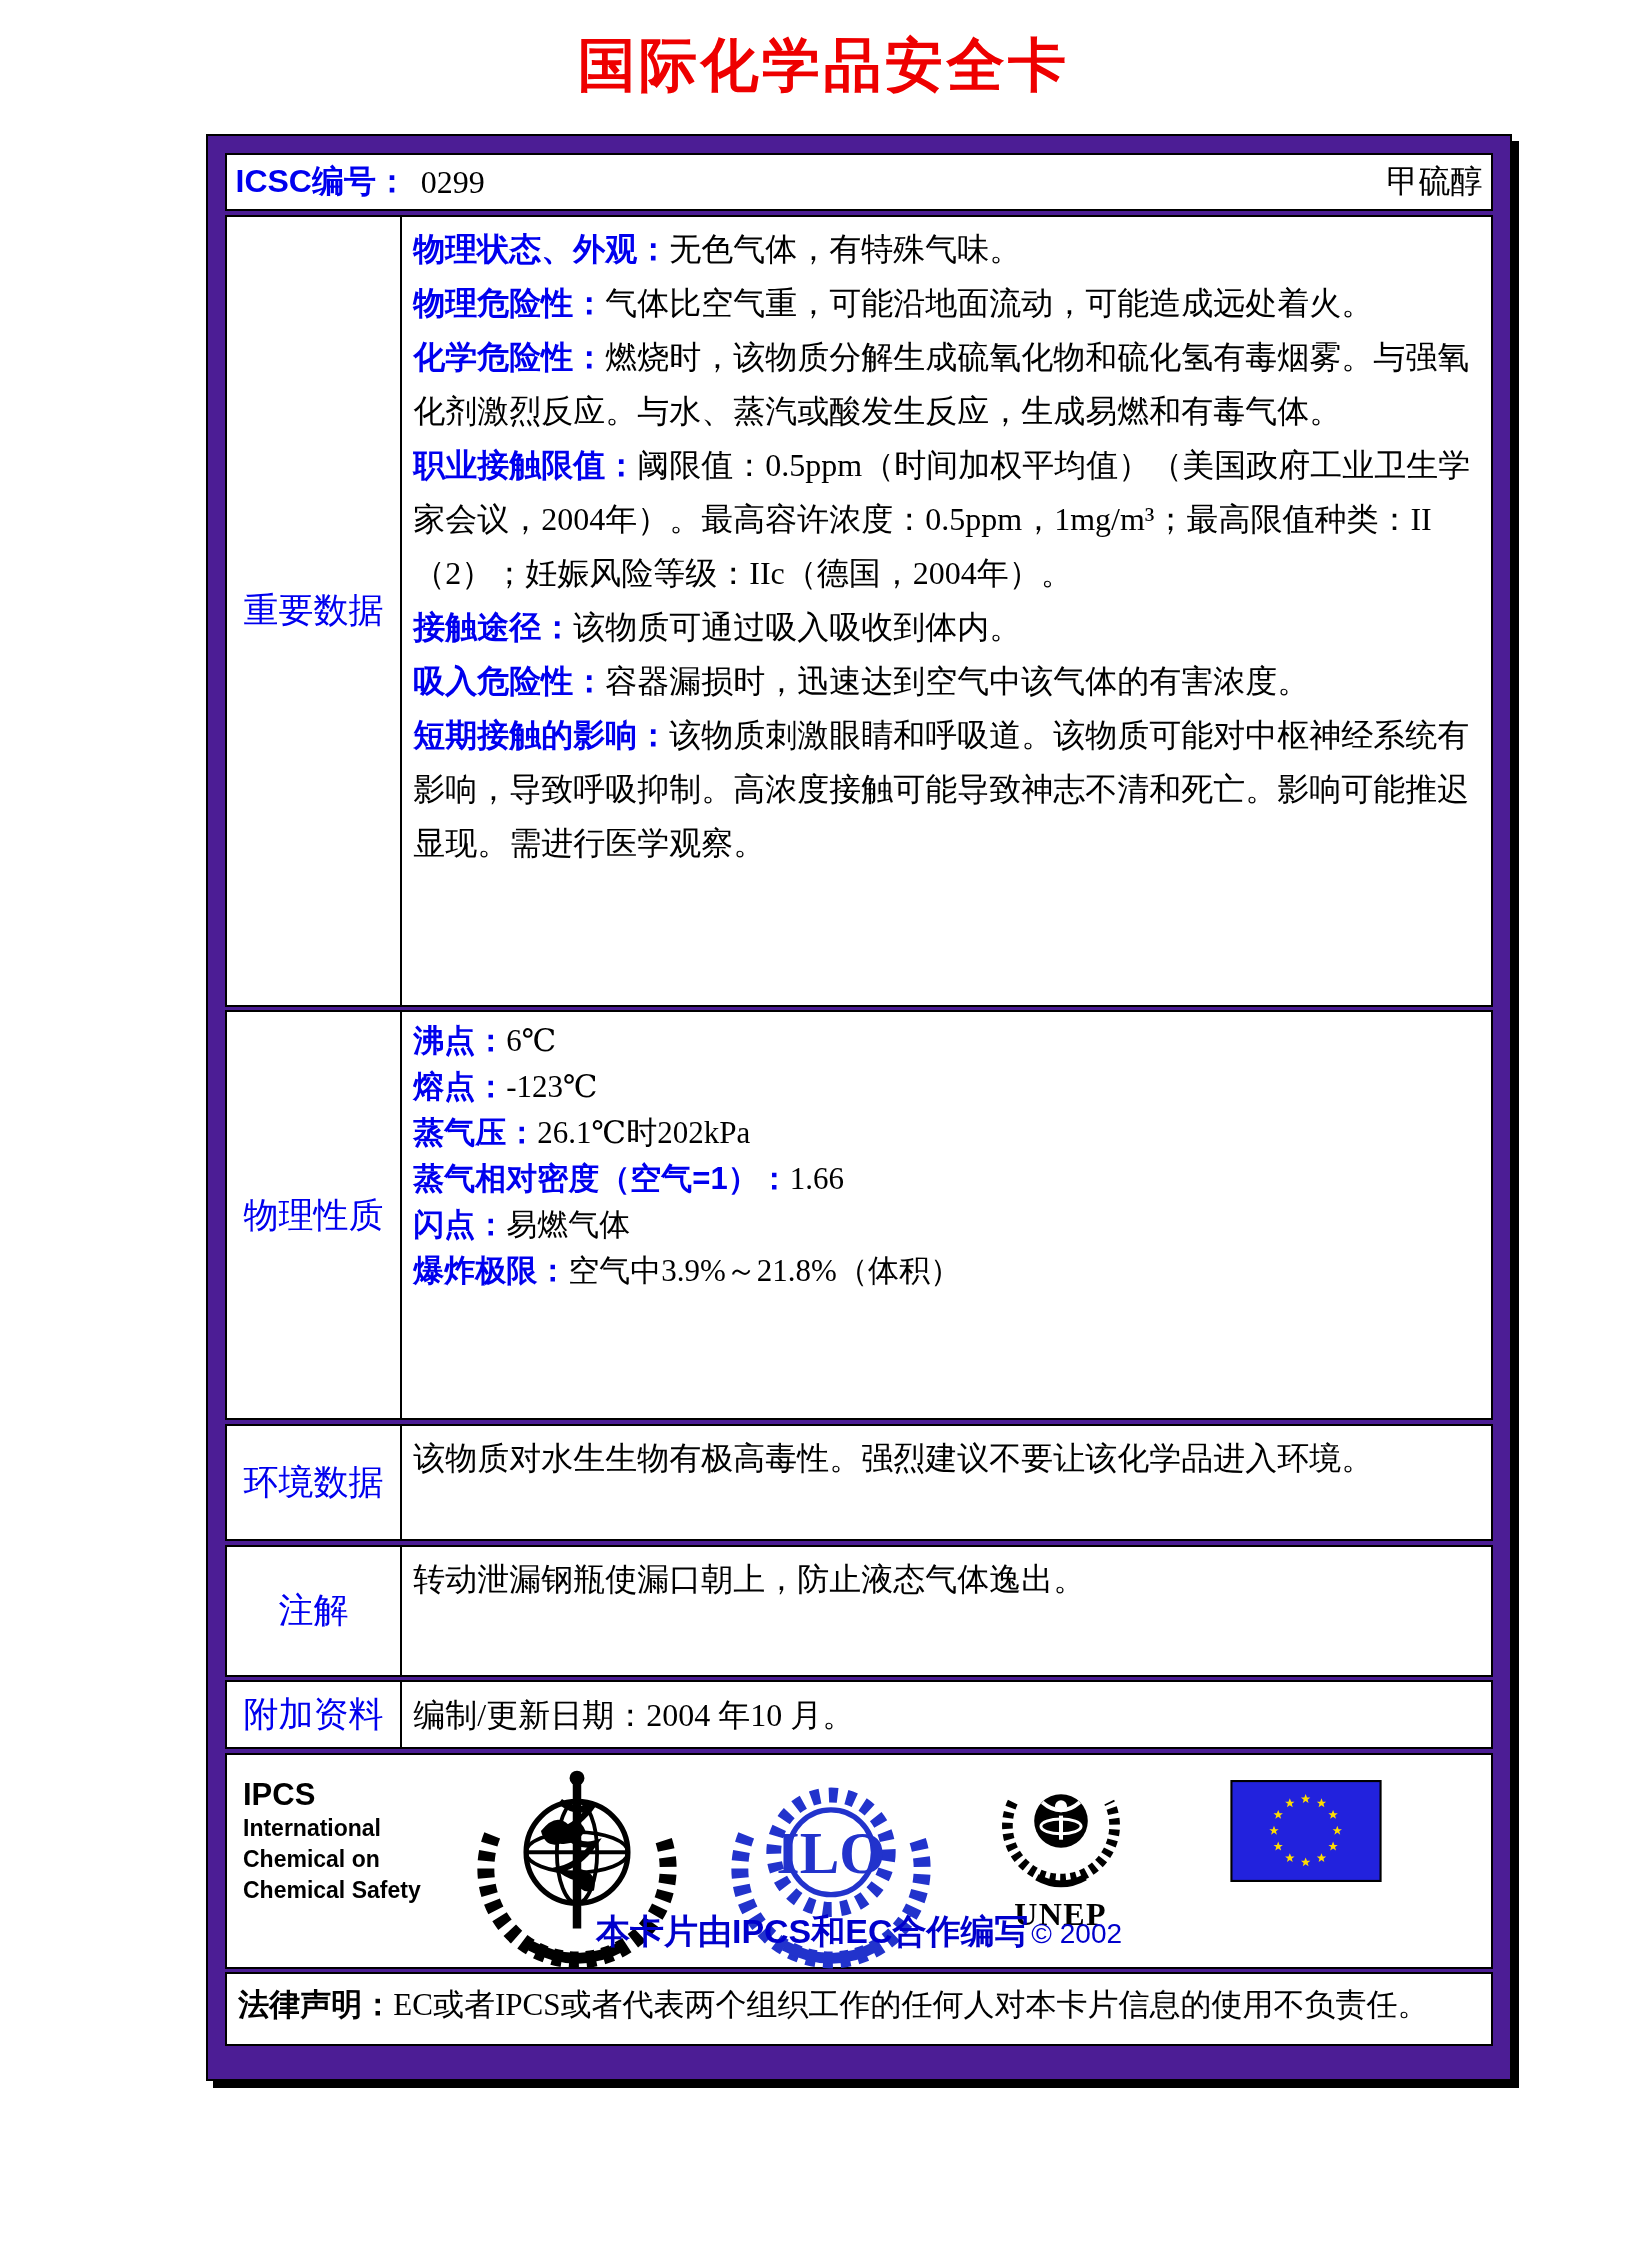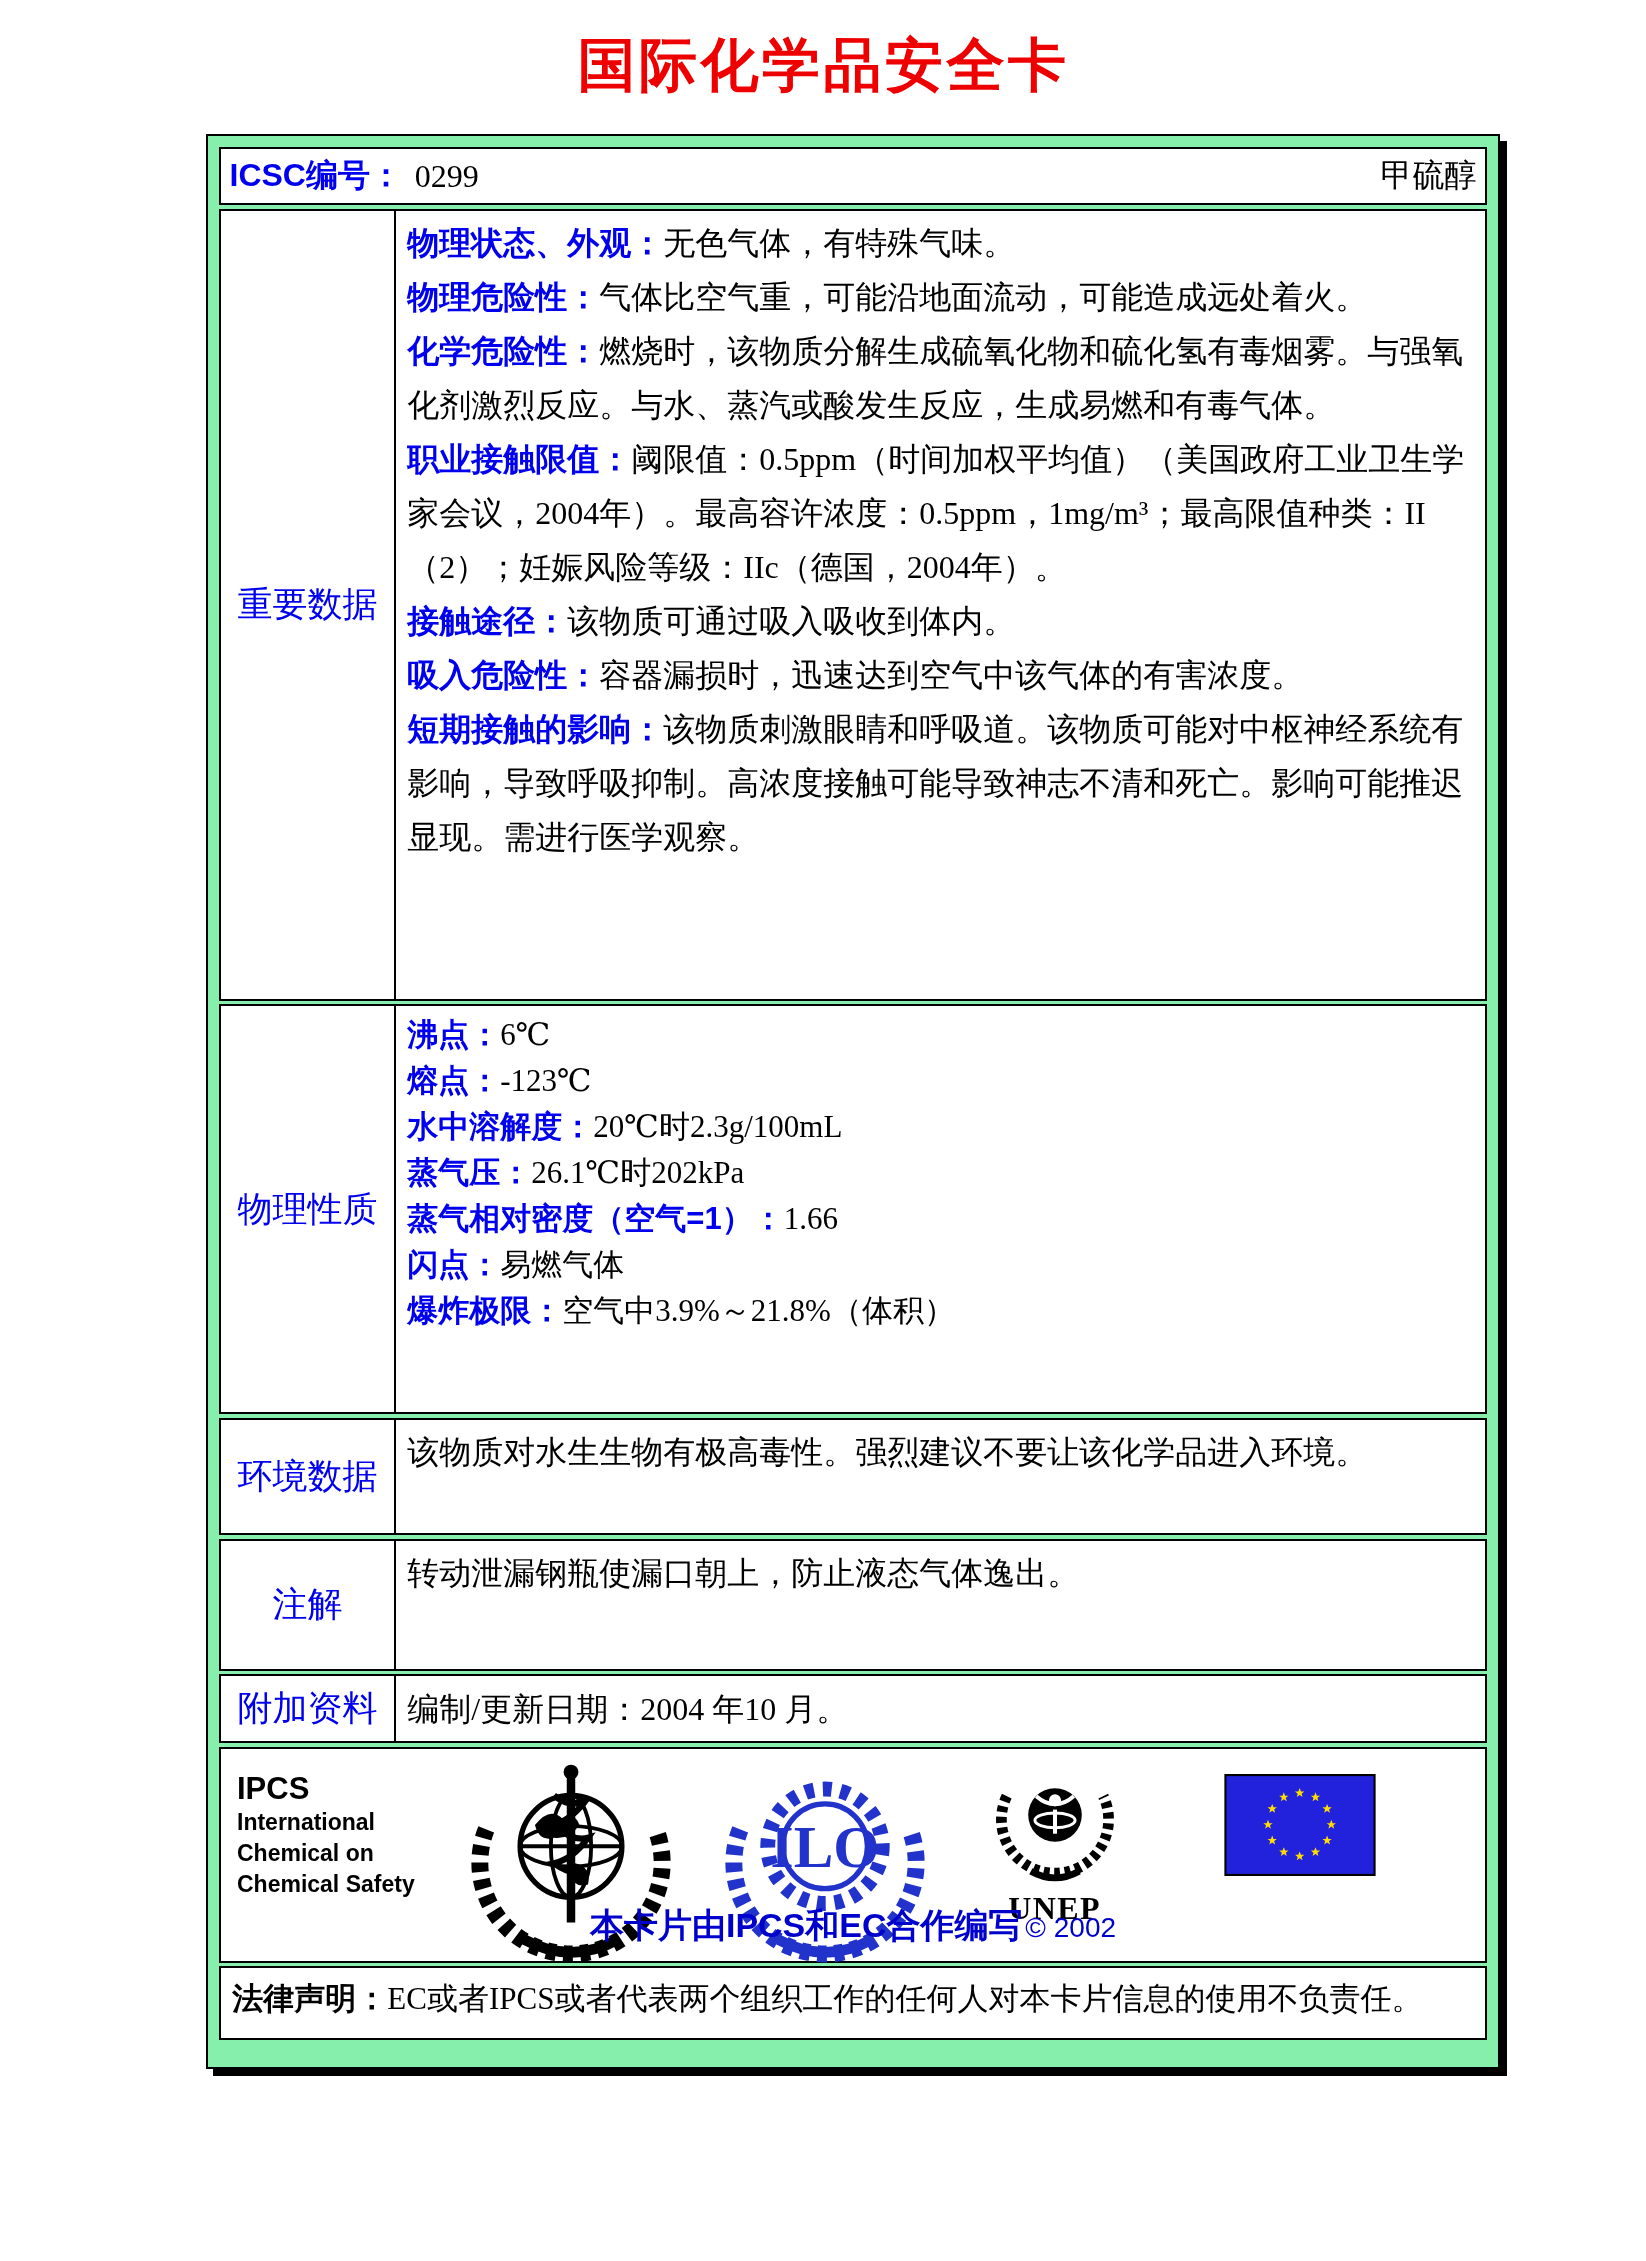--- a/index.html
+++ b/index.html
@@ -7,21 +7,21 @@
     width:1647px; height:2261px; position:relative; background:#ffffff;
     font-family:"Liberation Serif","DejaVu Serif",serif; color:#000;
   }
   .title {
     position:absolute; top:27px; left:0; width:100%; text-align:center;
     font-size:58px; font-weight:bold; color:#ee0000; letter-spacing:3.5px;
     font-family:"Liberation Serif","DejaVu Serif",serif;
   }
   .card {
     position:absolute; left:206px; top:134px; width:1268px;
-    border:2.8px solid #000; padding:11px; background:#86efac;
+    border:2.8px solid #000; padding:17px; background:#4c1d95;
     box-shadow:7px 7px 0 #000;
   }
   .row { border:2.1px solid #000; margin-bottom:3.5px; display:flex; background:#fff; }
   .row:last-child { margin-bottom:16px; }
   .label-cell {
     flex:0 0 173px; width:173px; border-right:2.1px solid #000;
     display:flex; align-items:center; justify-content:center;
     color:#0000ee; font-size:35px;
     font-family:"Liberation Sans","DejaVu Sans",sans-serif;
   }
@@ -87,21 +87,20 @@
       <p class="para"><span class="blabel">吸入危险性：</span><span>容器漏损时，迅速达到空气中该气体的有害浓度。</span></p>
       <p class="para"><span class="blabel">短期接触的影响：</span><span>该物质刺激眼睛和呼吸道。该物质可能对中枢神经系统有影响，导致呼吸抑制。高浓度接触可能导致神志不清和死亡。影响可能推迟显现。需进行医学观察。</span></p>
     </div>
   </div>
 
   <div class="row row-physical">
     <div class="label-cell">物理性质</div>
     <div class="content-cell">
       <p class="prop-line"><span class="blabel">沸点：</span><span>6℃</span></p>
       <p class="prop-line"><span class="blabel">熔点：</span><span>-123℃</span></p>
-      <p class="prop-line"><span class="blabel">水中溶解度：</span><span>20℃时2.3g/100mL</span></p>
       <p class="prop-line"><span class="blabel">蒸气压：</span><span>26.1℃时202kPa</span></p>
       <p class="prop-line"><span class="blabel">蒸气相对密度（空气=1）：</span><span>1.66</span></p>
       <p class="prop-line"><span class="blabel">闪点：</span><span>易燃气体</span></p>
       <p class="prop-line"><span class="blabel">爆炸极限：</span><span>空气中3.9%～21.8%（体积）</span></p>
     </div>
   </div>
 
   <div class="row row-env">
     <div class="label-cell">环境数据</div>
     <div class="content-cell">

